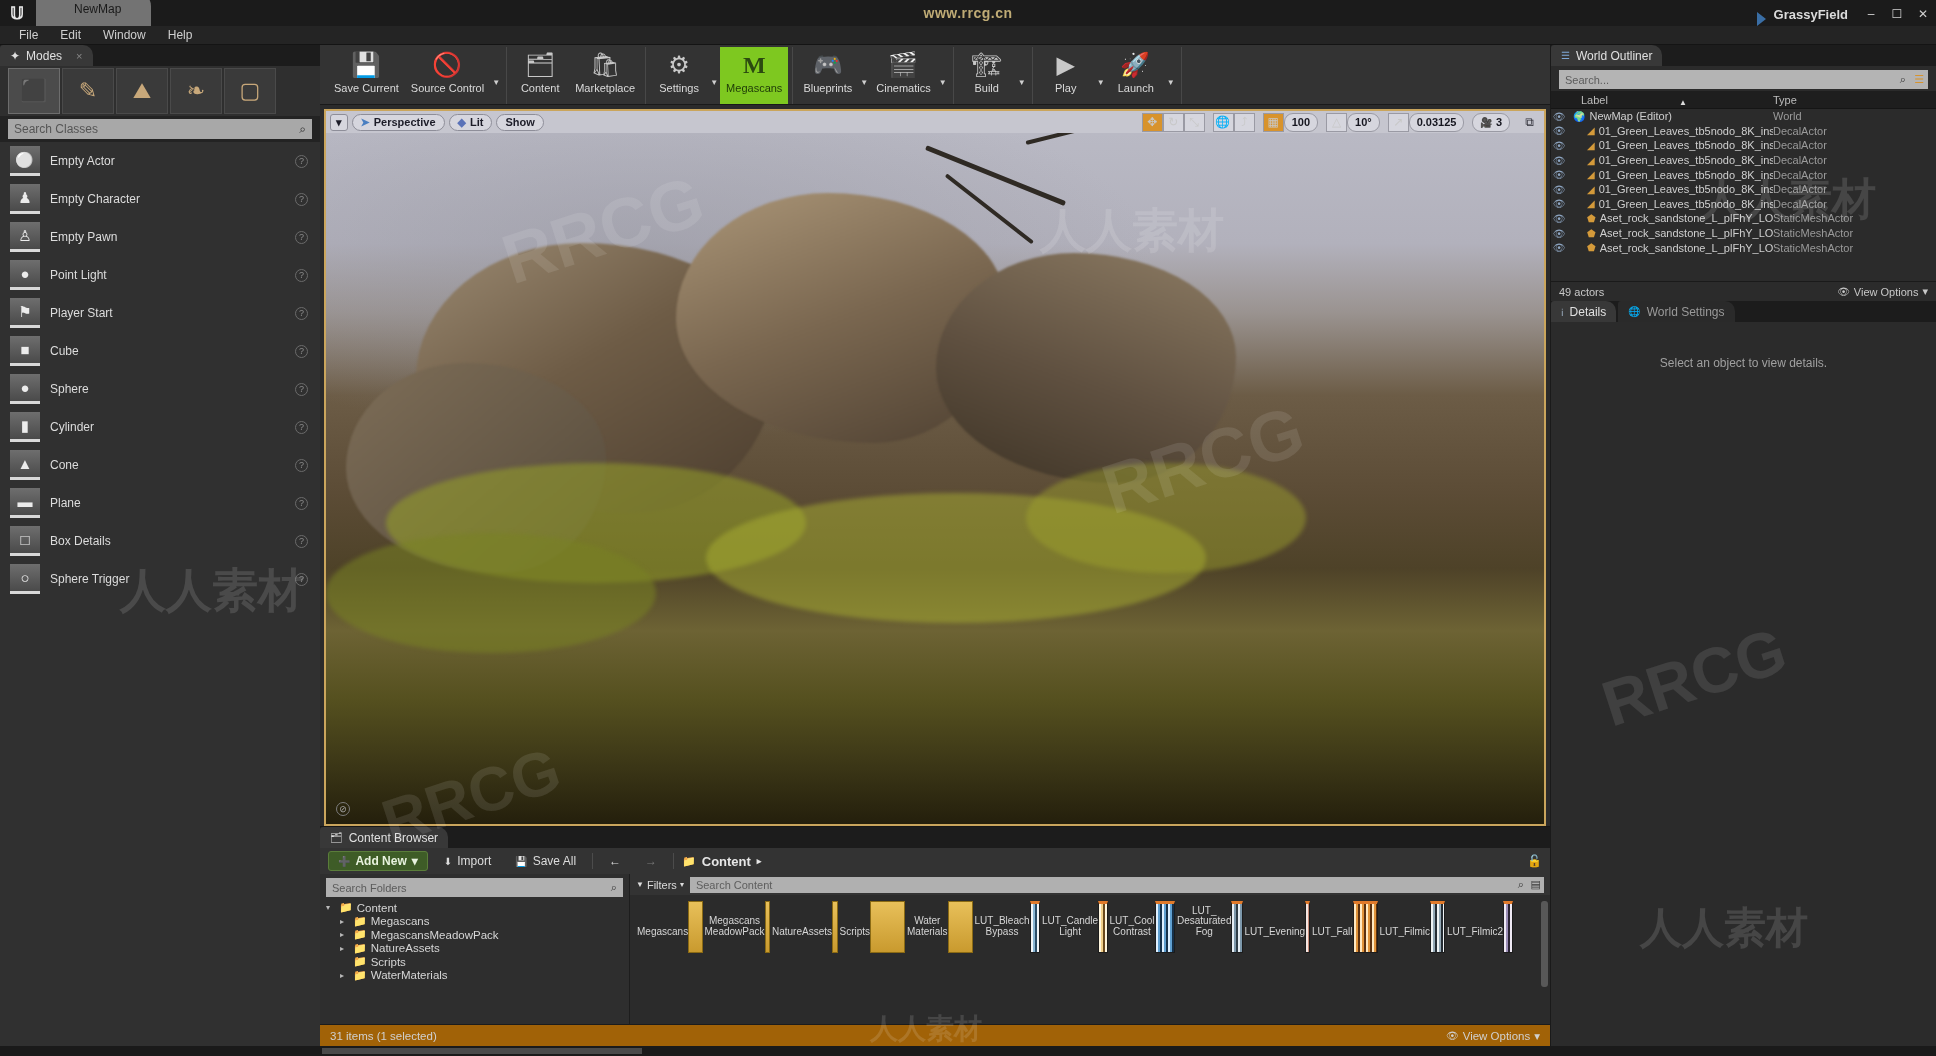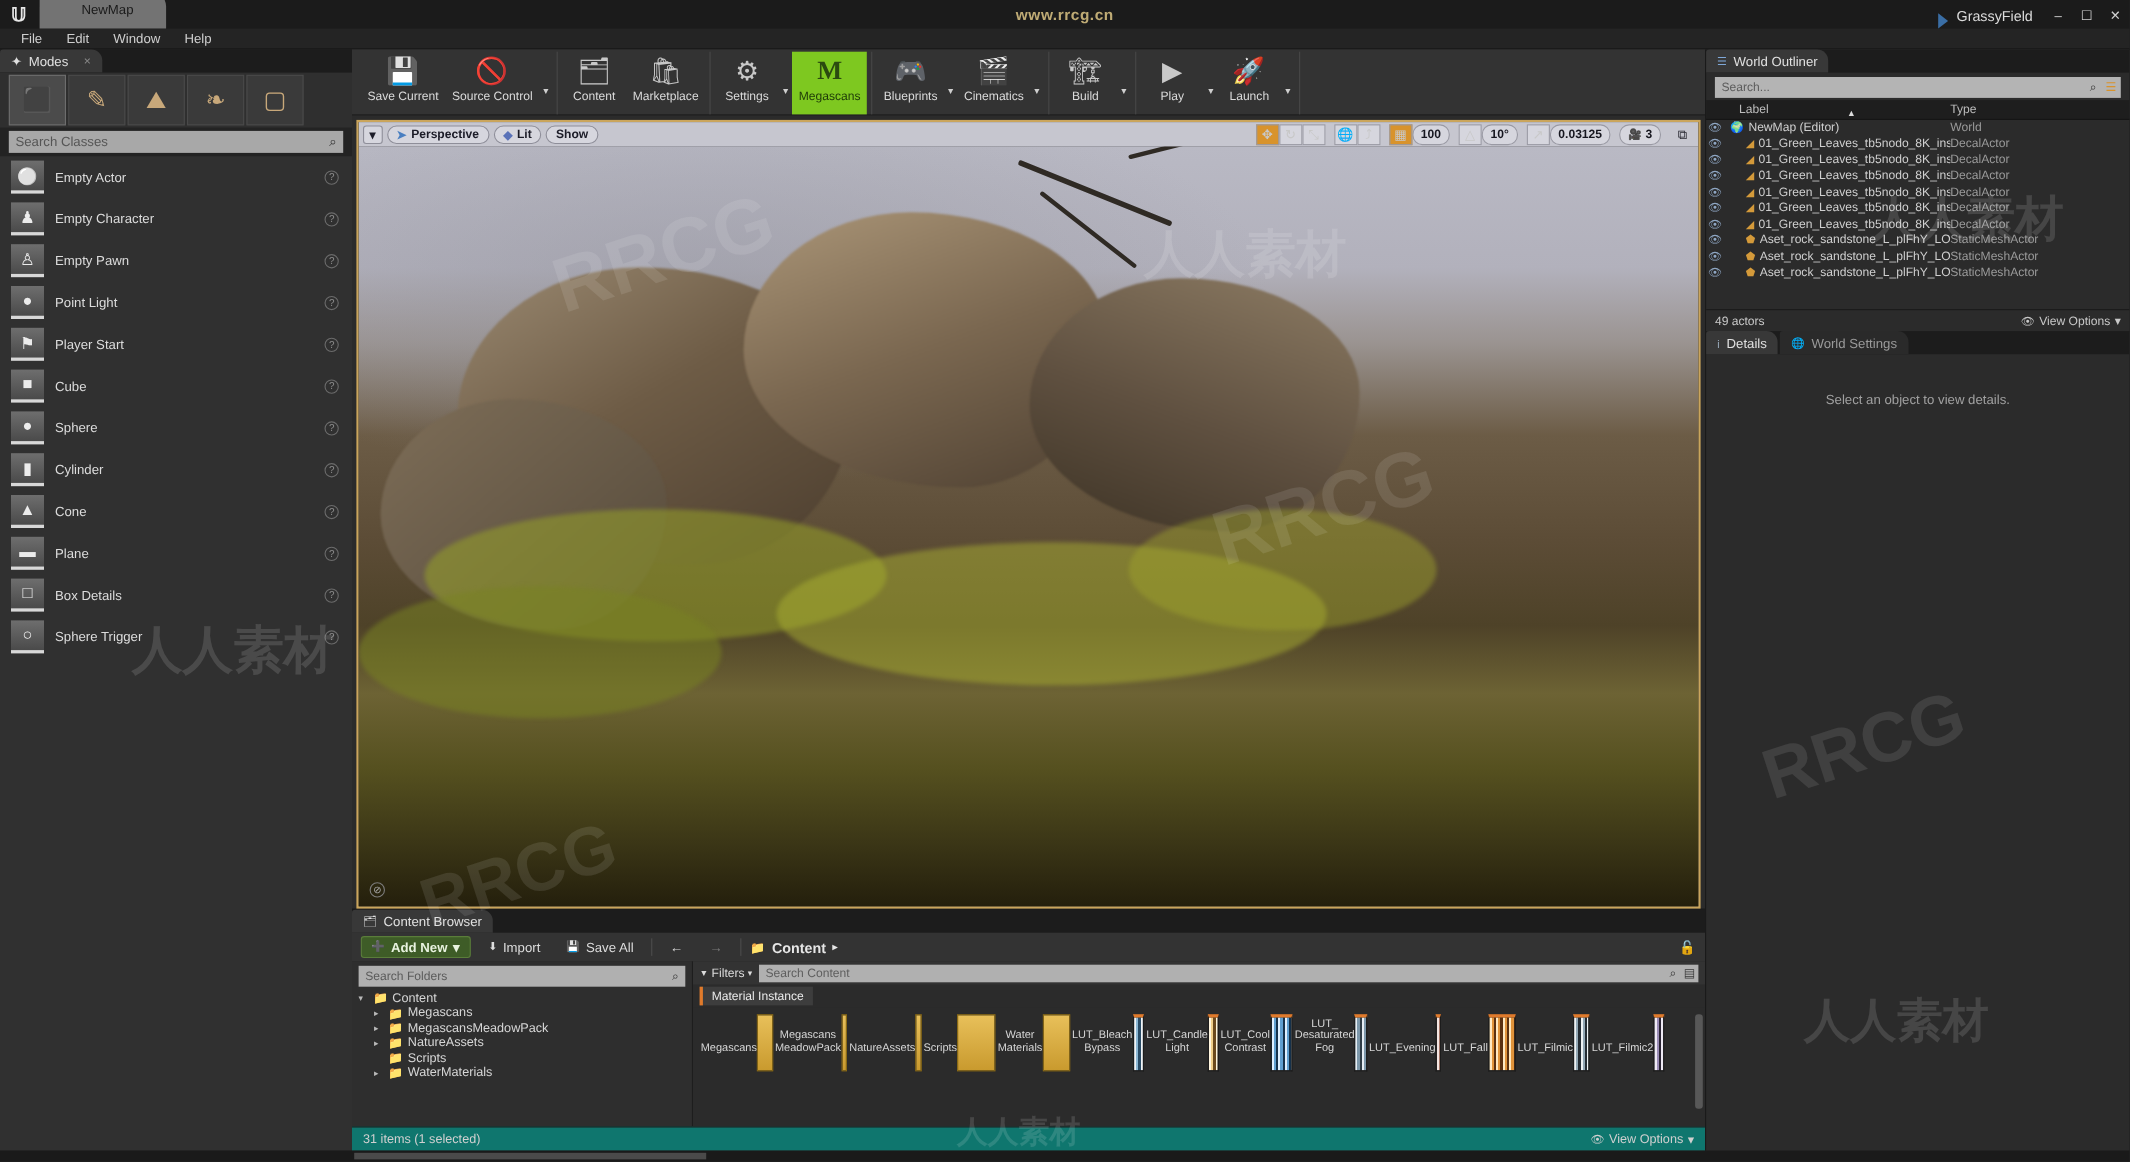--- a/index.html
+++ b/index.html
@@ -11,21 +11,21 @@
   }
   .app { position:absolute; inset:0; display:flex; flex-direction:column; background:#262626; }
 
   
   .titlebar { height:26px; background:#1b1b1b; display:flex; align-items:flex-end; position:relative; flex:0 0 auto; }
   .ue-logo { width:34px; height:26px; display:flex; align-items:center; justify-content:center; color:#e8e8e8; font-size:17px; font-family:"Liberation Serif", serif; font-weight:bold; }
   .maptab { height:34px; background:#737373; color:#1a1a1a; font-size:12px; display:flex; align-items:center; padding:0 30px 0 38px;
             border-radius:3px 14px 0 0; margin-left:2px; }
   .titlespacer { flex:1; }
   .wmark-top { position:absolute; left:50%; transform:translateX(-50%); top:5px; color:#c8b37a; font-size:14px; font-weight:bold; letter-spacing:.5px; opacity:.95; }
-  .proj-name { color:#dcdcdc; font-size:13px; padding:0 10px 4px 0; align-self:flex-end; }
+  .proj-name { color:#dcdcdc; font-size:13px; padding:0 10px 4px 0; align-self:flex-end;font-weight:bold; }
   .winbtns { display:flex; align-items:flex-end; padding-bottom:2px; }
   .winbtn { width:26px; height:20px; display:flex; align-items:center; justify-content:center; color:#d0d0d0; font-size:12px; }
   .tri-right { width:0;height:0;border-top:7px solid transparent;border-bottom:7px solid transparent;border-left:9px solid #3a6ea5; margin-right:8px;}
 
   
   .menubar { height:19px; background:#242424; display:flex; align-items:center; padding-left:8px; border-bottom:1px solid #141414; flex:0 0 auto;}
   .menubar span { padding:0 11px; font-size:12px; color:#cfcfcf; line-height:19px; }
 
   
   .body { flex:1; display:flex; min-height:0; }
@@ -131,21 +131,21 @@
   .cb-searchbox .mag { position:absolute; right:20px; color:#3a3a3a; }
   .cb-searchbox .sv { position:absolute; right:3px; color:#3a3a3a; }
   .cb-filterchip { height:17px; background:#3d3d3d; border-left:3px solid #e07a2b; display:inline-flex; align-items:center; padding:0 8px; font-size:11px; color:#eaeaea; margin:2px 0 2px 6px; }
   .cb-assets { flex:1; position:relative; overflow:hidden; background:#2b2b2b; padding:4px 4px 0 6px; }
   .assetgrid { display:flex; flex-wrap:wrap; gap:0px; }
   .asset { width:67.5px; display:flex; flex-direction:row; align-items:center; padding:2px 1px; }
   .asset .atop { height:26px; display:flex; align-items:flex-end; justify-content:center; text-align:center; font-size:10px; color:#d6d6d6; line-height:1.08; padding-bottom:2px; }
   .swatch { width:52px; height:52px; border:1px solid #1c1c1c; }
   .asset .abot { height:24px; display:flex; align-items:flex-start; justify-content:center; text-align:center; font-size:10px; color:#d6d6d6; line-height:1.08; padding-top:3px; }
   .cb-scroll { position:absolute; right:2px; top:6px; width:7px; height:86px; background:#585858; border-radius:3px; }
-  .cb-footer { height:22px; background:#0f766e; display:flex; align-items:center; justify-content:space-between; padding:0 10px; font-size:11.5px; color:#d0d0d0; border-top:1px solid #1c1c1c;}
+  .cb-footer { height:22px; background:#a16207; display:flex; align-items:center; justify-content:space-between; padding:0 10px; font-size:11.5px; color:#d0d0d0; border-top:1px solid #1c1c1c;}
   .cb-footer .vo { display:flex; align-items:center; gap:4px; }
 
   .statusbar { height:10px; background:#1a1a1a; display:flex; align-items:center; flex:0 0 auto; }
   .sb-fill { height:6px; background:#4a4a4a; width:320px; margin-left:322px; }
 
   
   .wm { position:absolute; color:rgba(255,255,255,.10); font-weight:bold; pointer-events:none; user-select:none; z-index:50; }
   .wm2 { position:absolute; color:rgba(255,255,255,.13); font-weight:bold; pointer-events:none; user-select:none; z-index:50; }
 </style>
 </head>
@@ -512,23 +512,20 @@
                 <span style="font-size:8px">▼</span>
                 <span>Filters</span>
                 <span style="font-size:8px">▾</span>
               </div>
               <div class="cb-searchbox">
                 <span>Search Content</span>
                 <span class="mag">⌕</span>
                 <span class="sv">▤</span>
               </div>
             </div>
-            <div>
-              <div class="cb-filterchip">Material Instance</div>
-            </div>
             <div class="cb-assets">
               <div class="assetgrid" id="asset-row1">
                   <div class="asset">
                     <div class="atop" style="white-space: pre-line;">Megascans</div>
                     <div class="swatch" style="background: linear-gradient(rgb(232, 192, 90), rgb(201, 154, 46)); border: 1px solid rgb(138, 106, 20);"></div>
                     <div class="abot"></div>
                   </div>
                   <div class="asset">
                     <div class="atop" style="white-space: pre-line;">Megascans
 MeadowPack</div>

